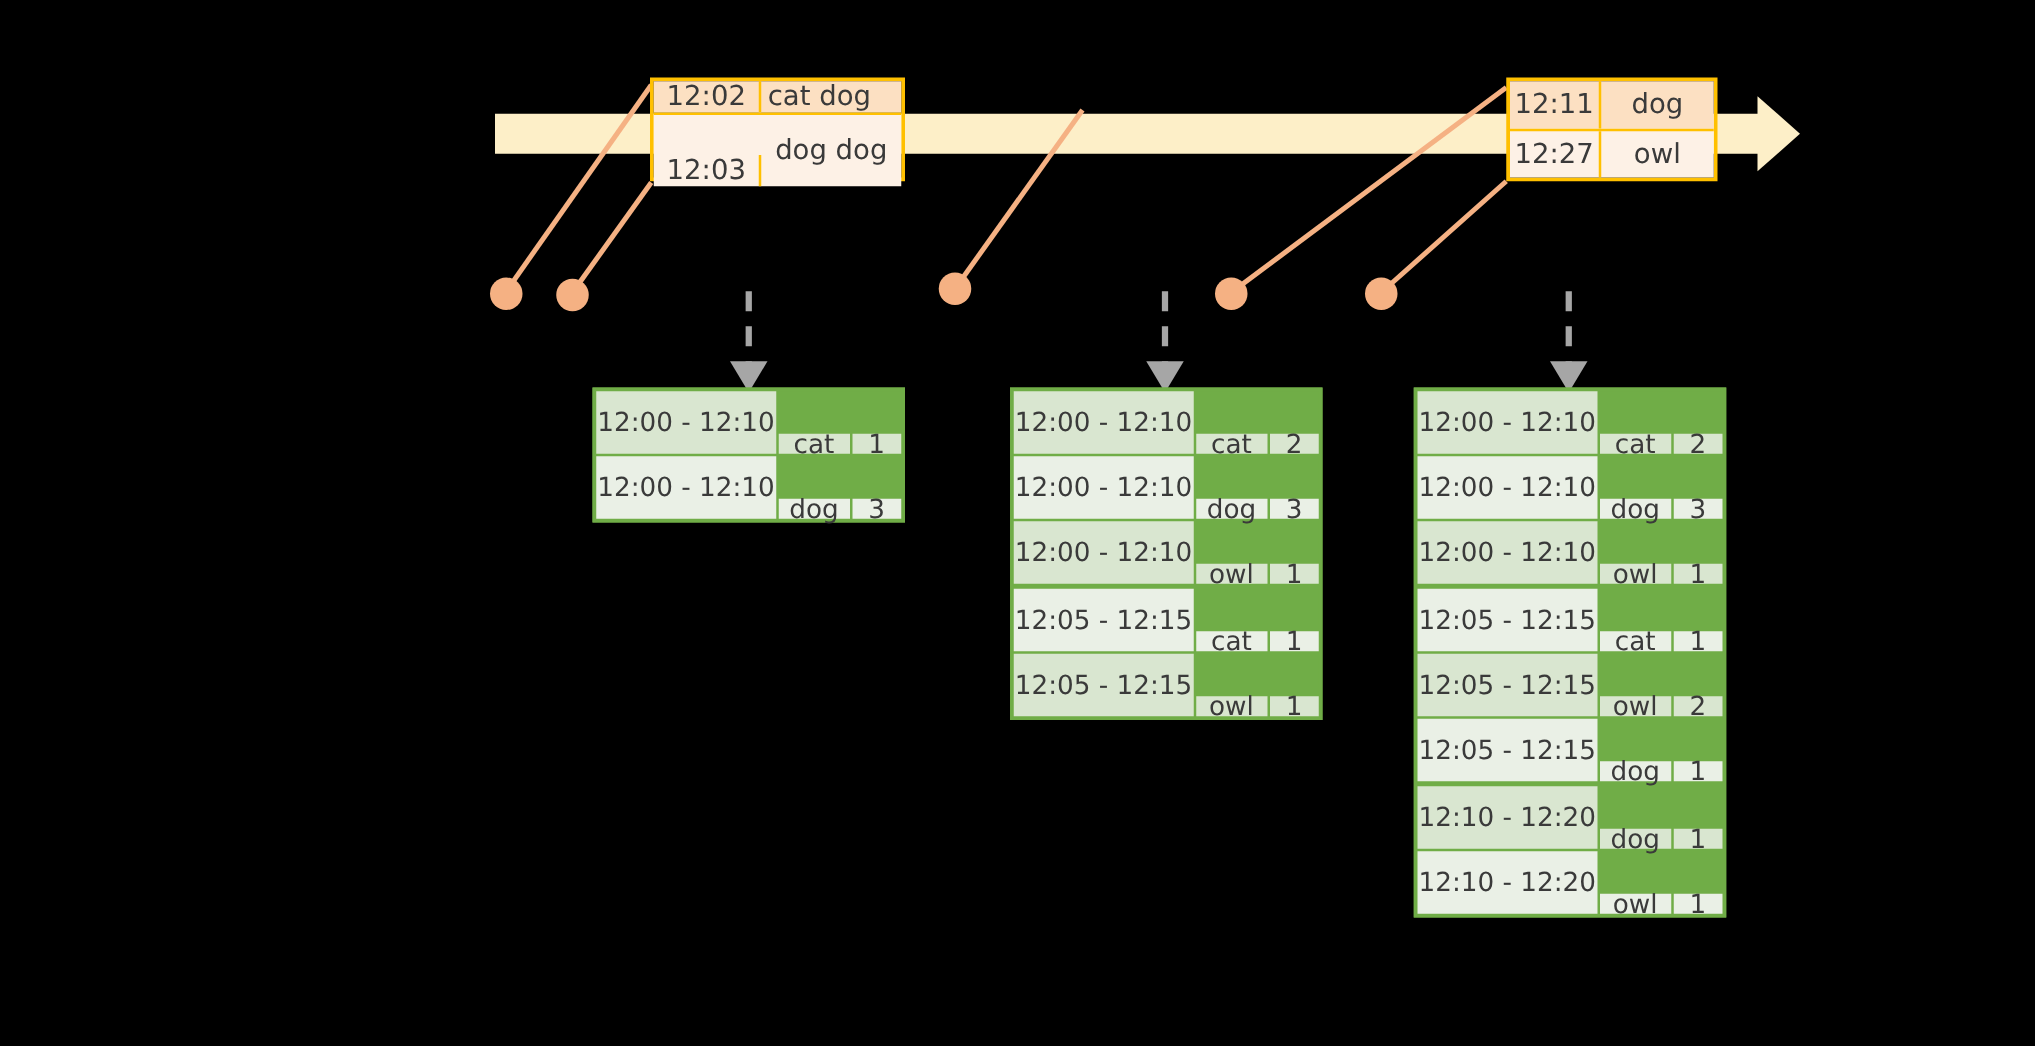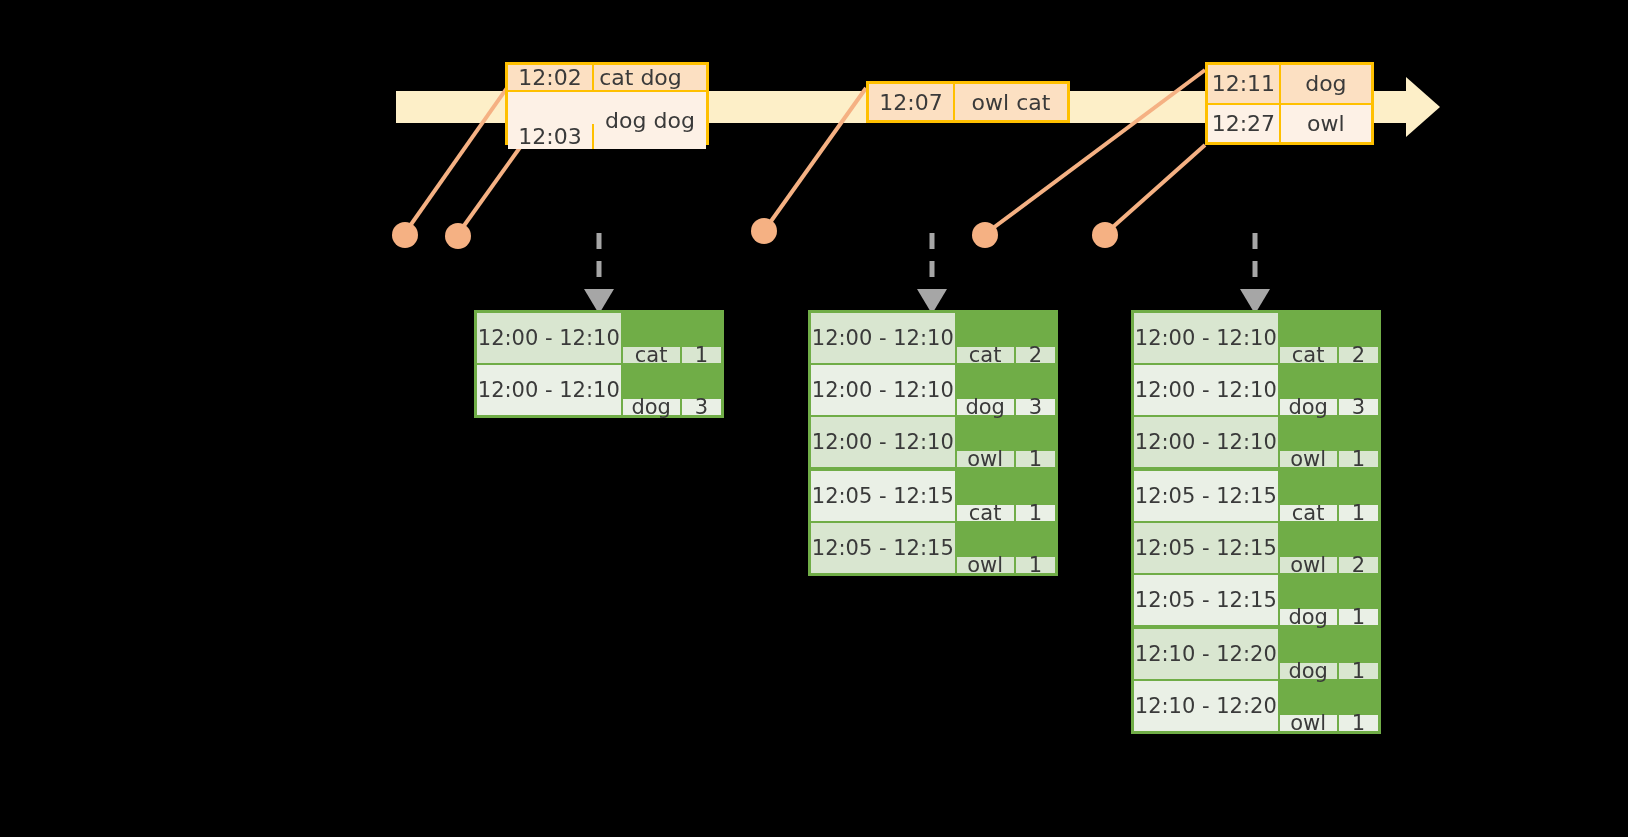--- a/index.html
+++ b/index.html
@@ -140,37 +140,31 @@
     <line x1="932" y1="233" x2="932" y2="300" stroke="#A6A6A6" stroke-width="5" stroke-dasharray="16,12" marker-end="url(#grayhead)"></line>
     <line x1="1255" y1="233" x2="1255" y2="300" stroke="#A6A6A6" stroke-width="5" stroke-dasharray="16,12" marker-end="url(#grayhead)"></line>
   </svg>
 
   <div class="dot" style="left:392px; top:222px;"></div>
   <div class="dot" style="left:445px; top:223px;"></div>
   <div class="dot" style="left:751px; top:218px;"></div>
   <div class="dot" style="left:972px; top:222px;"></div>
   <div class="dot" style="left:1092px; top:222px;"></div>
 
-  <div class="event-box" style="left:505px; top:62px; width:204px; height:83px;">
+  <div class="event-box" style="left:520px; top:62px; width:204px; height:83px;">
     <div class="event-row shade-dark">
       <div class="event-cell c-time" style="width:86px;">12:02</div>
       <div class="event-cell c-words" style="width:93px;">cat dog</div>
     </div>
     <div class="event-row shade-light">
       <div class="event-cell c-time" style="width:86px;margin-top:32px;">12:03</div>
       <div class="event-cell c-words" style="width:112px;text-align:right;">dog dog</div>
     </div>
   </div>
 
-  <div class="event-box" style="left:866px; top:81px; width:204px; height:42px;">
-    <div class="event-row shade-dark">
-      <div class="event-cell c-time" style="width:86px;">12:07</div>
-      <div class="event-cell c-words" style="width:112px;">owl cat</div>
-    </div>
-  </div>
 
   <div class="event-box" style="left:1205px; top:62px; width:169px; height:83px;">
     <div class="event-row shade-dark">
       <div class="event-cell c-time" style="width:82px;">12:11</div>
       <div class="event-cell c-words" style="width:102px;">dog</div>
     </div>
     <div class="event-row shade-light">
       <div class="event-cell c-time" style="width:82px;">12:27</div>
       <div class="event-cell c-words" style="width:102px;">owl</div>
     </div>

